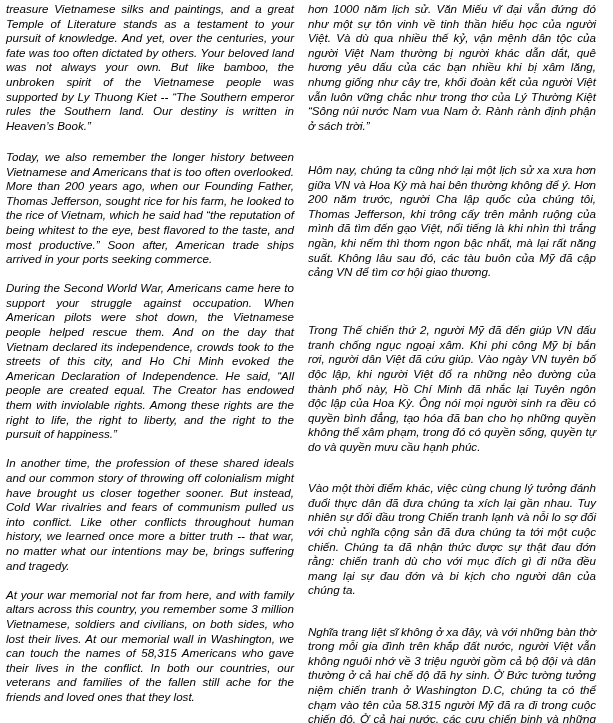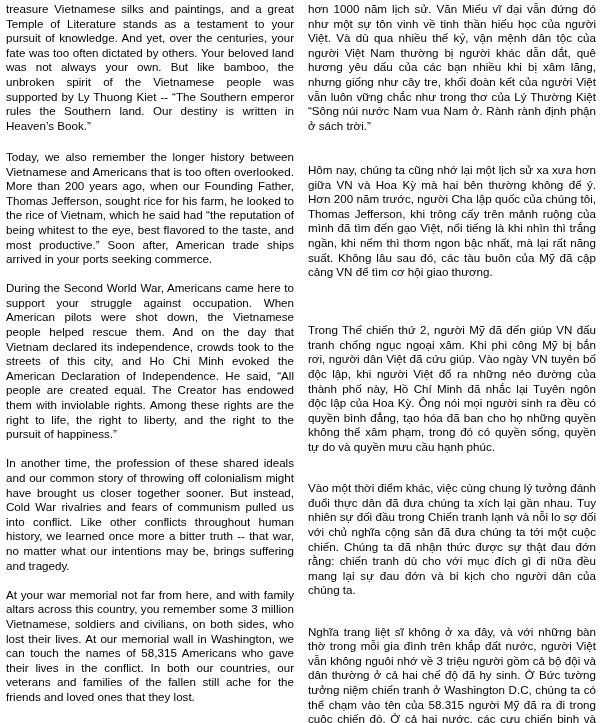--- a/index.html
+++ b/index.html
@@ -32,20 +32,21 @@
     flex: 0 0 288px;
   }
   .para {
     font-size: 11.6px;
     line-height: 14.6px;
     text-align: justify;
     text-justify: inter-word;
     margin: 0 0 14.6px 0;
     hyphens: none;
     word-spacing: 0px;
+    font-style: italic;
   }
   .col.right .para {
     margin-bottom: 14.6px;
   }
   .spacer-12 { height: 12px; }
   .spacer-15 { height: 15px; }
   .spacer-29 { height: 29px; }
   .spacer-2 { height: 2px; }
 </style>
 </head>

